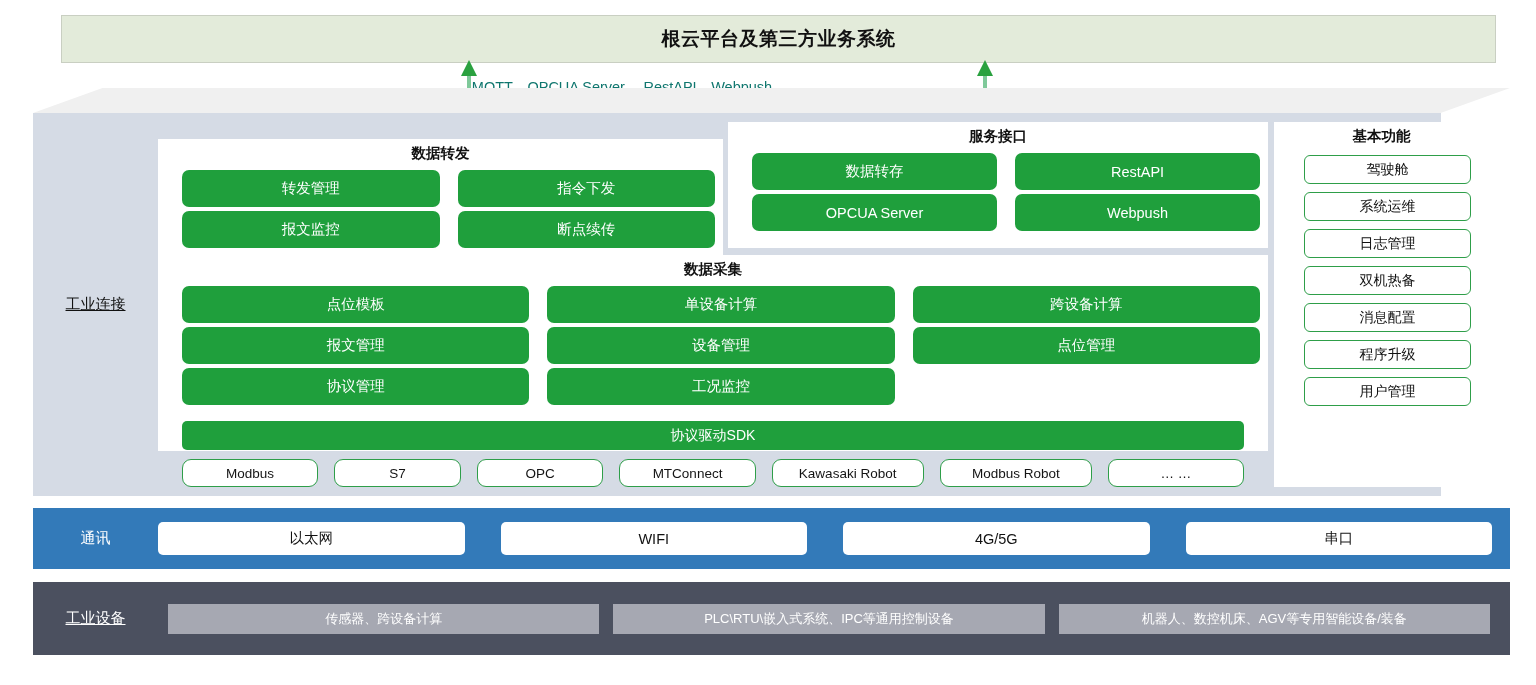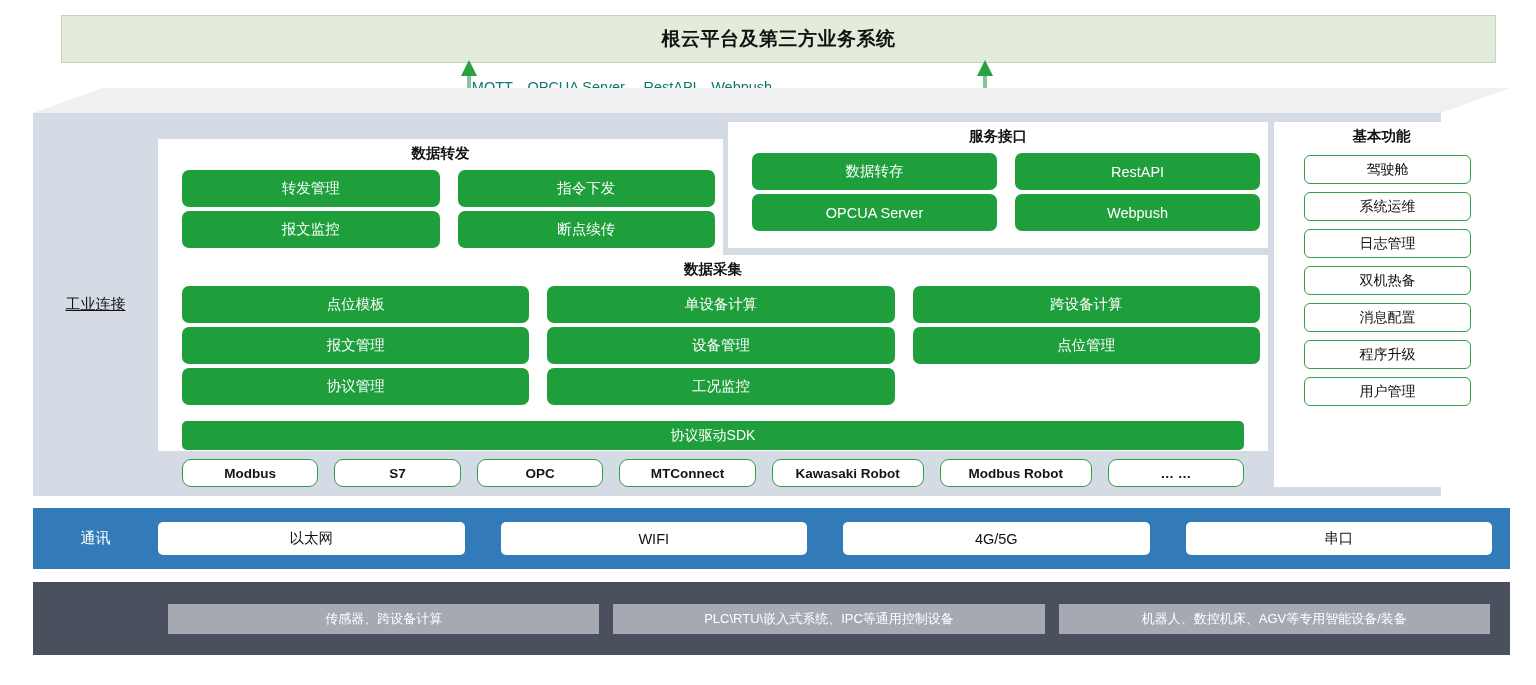--- a/index.html
+++ b/index.html
@@ -90,21 +90,21 @@
 
   .sdk-bar {
     margin: 6px 24px 0 24px;
     background: #1F9F3C; color: #ffffff;
     border-radius: 5px; height: 29px;
     display: flex; align-items: center; justify-content: center;
     font-size: 14px;
   }
 
   .proto-row {
-    display: flex; gap: 16px; margin: 9px 24px 0 24px; font-weight: bold;
+    display: flex; gap: 16px; margin: 9px 24px 0 24px;
   }
   .pchip {
     flex: 1 1 auto;
     border: 1.3px solid #2E9E49;
     border-radius: 9px;
     height: 28px;
     background: #ffffff;
     display: flex; align-items: center; justify-content: center;
     font-size: 13.5px; color: #141414;
     white-space: nowrap;
@@ -258,20 +258,21 @@
     <div class="band-label">通讯</div>
     <div class="comm-items">
       <div class="comm-chip">以太网</div>
       <div class="comm-chip">WIFI</div>
       <div class="comm-chip">4G/5G</div>
       <div class="comm-chip">串口</div>
     </div>
   </div>
 
   <div class="dev-band">
+    <div class="dev-label">工业设备</div>
     <div class="dev-items">
       <div class="dev-chip">传感器、跨设备计算</div>
       <div class="dev-chip">PLC\RTU\嵌入式系统、IPC等通用控制设备</div>
       <div class="dev-chip">机器人、数控机床、AGV等专用智能设备/装备</div>
     </div>
   </div>
 
 </div>
 
 </body></html>

